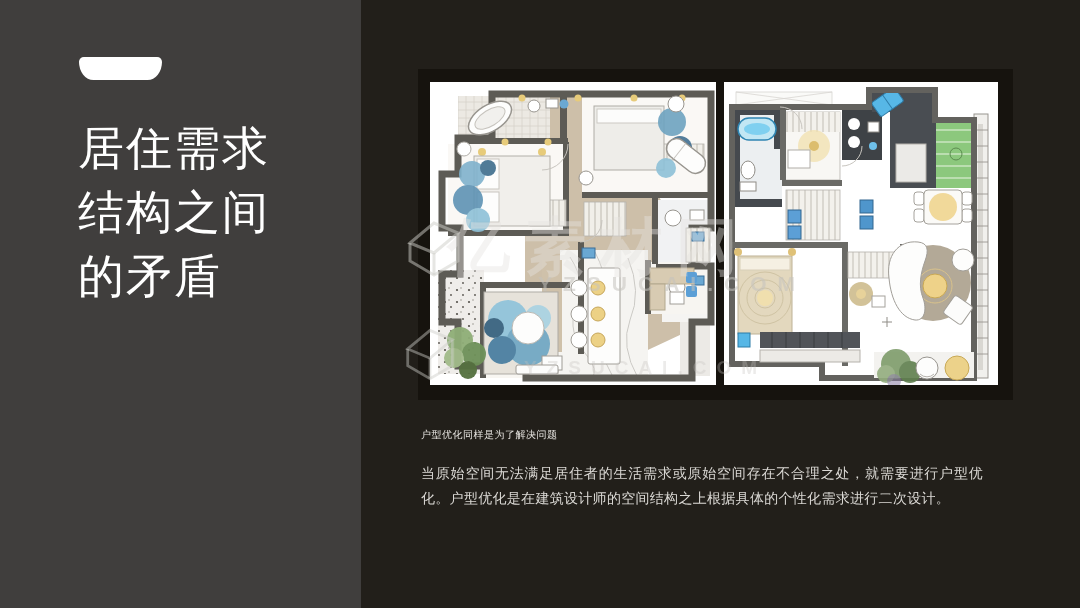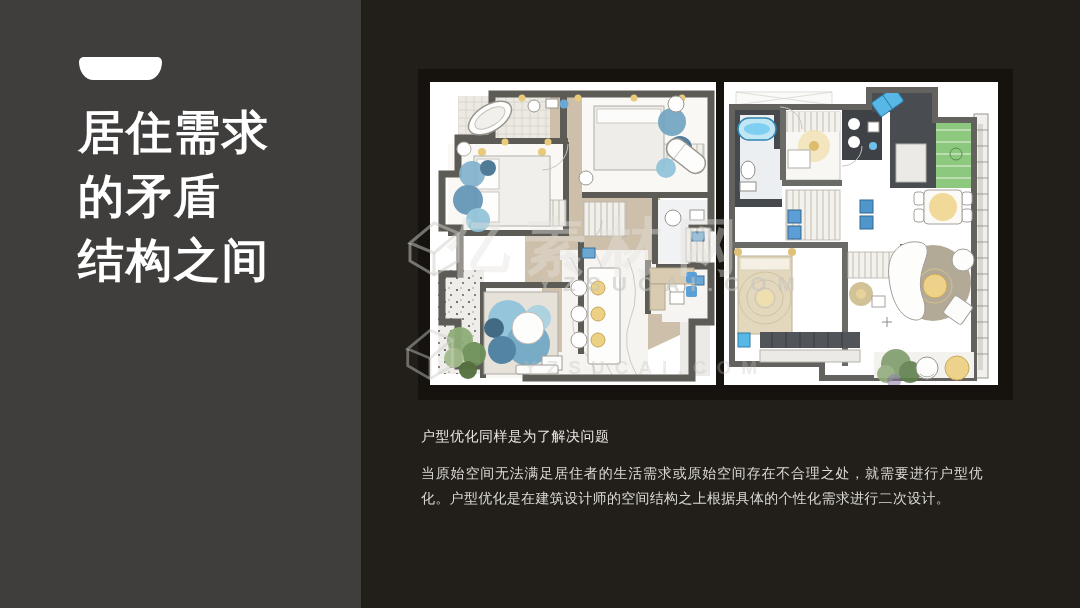--- a/index.html
+++ b/index.html
@@ -12,22 +12,22 @@
   
   .left-panel {
     position:absolute; left:0; top:0; width:361px; height:608px;
     background:#403e3d;
   }
   .section-marker {
     position:absolute; left:79px; top:57px; width:83px; height:23px;
     background:#ffffff; border-radius:5px 5px 15px 15px / 5px 5px 19px 19px;
   }
   .panel-title {
-    position:absolute; left:78px; top:100px; width:270px;
-    color:#ffffff; font-size:46px; line-height:64px; font-weight:700;
+    position:absolute; left:78px; top:116px; width:270px;
+    color:#ffffff; font-size:46px; line-height:64px; font-weight:400;
     letter-spacing:2px;
   }
   
   .image-block {
     position:absolute; left:418px; top:69px; width:595px; height:331px;
     background:#16130e; overflow:visible;text-align:right;
   }
   .plan-card {
     position:absolute; top:13px; height:303px; background:#ffffff; overflow:hidden;
   }
@@ -46,39 +46,39 @@
   }
   .wm-domain2 {
     left:106px; top:288px; font-size:19px; font-weight:700;
     letter-spacing:10px; color:rgba(196,194,190,0.32);
   }
   .wm-cube1 { left:-12px; top:146px; width:56px; height:94px; }
   .wm-cube2 { left:-14px; top:248px; width:52px; height:88px; }
   
   .caption-heading {
     position:absolute; left:421px; top:428px;
-    color:#e8e6e2; font-size:14px; letter-spacing:0.5px;
+    color:#e8e6e2; font-size:10px; letter-spacing:0.5px;
   }
   .caption-body {
     position:absolute; left:421px; top:461px; width:562px;
     color:#dbd9d5; font-size:14px; line-height:25px; letter-spacing:0.3px;
     text-align:justify;
   }
 </style>
 </head>
 <body>
 
 <div class="slide">
 
   <div class="left-panel">
     <div class="section-marker"></div>
     <div class="panel-title">
       <div>居住需求</div>
+      <div>结构之间</div>
       <div>的矛盾</div>
-      <div>结构之间</div>
     </div>
   </div>
 
   <div class="image-block">
 
     <div class="plan-card left">
       <svg class="plan-svg" viewBox="0 0 286 303">
         <defs>
           <pattern id="lpHatch" width="6" height="6" patternUnits="userSpaceOnUse">
             <rect width="6" height="6" fill="#f1efe9"></rect>

